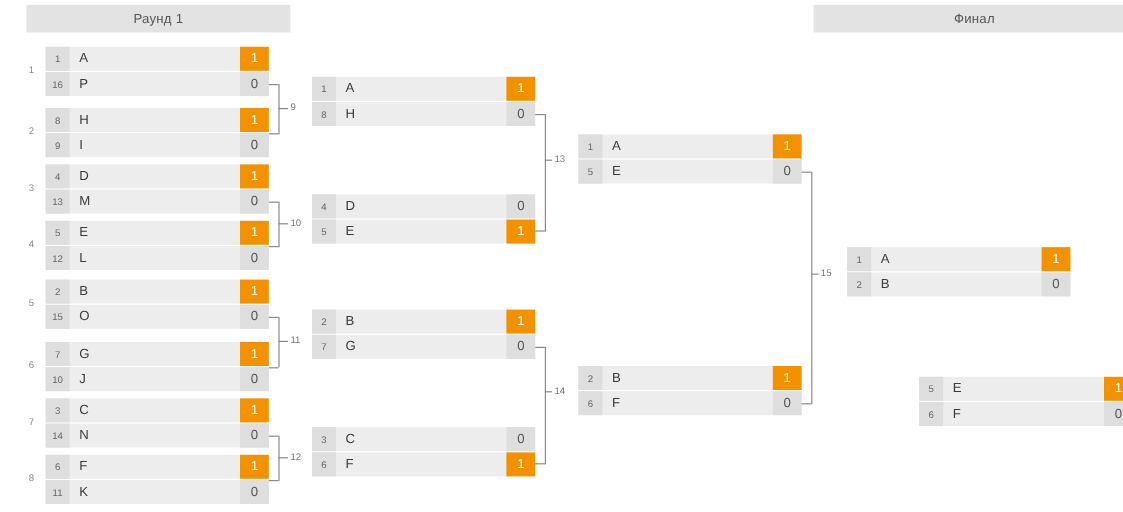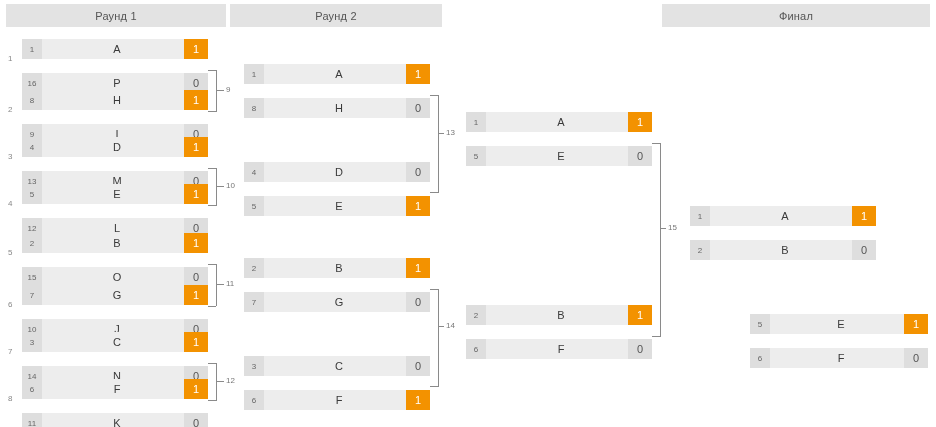--- a/index.html
+++ b/index.html
@@ -1,21 +1,21 @@
 <!DOCTYPE html>
 <html><head>
 <meta charset="utf-8">
 <style>
   html,body{margin:0;padding:0;background:#ffffff;}
   body{
     width:936px;height:427px;position:relative;overflow:hidden;
     font-family:"Liberation Sans","DejaVu Sans",sans-serif;
     color:#444;
   }
-  .bracket{position:absolute;left:0;top:0;width:832px;height:427px;text-align:center;}
+  .bracket{position:absolute;left:16px;top:0;width:832px;height:427px;}
 
   
   .hdr-row{position:absolute;left:0;top:4px;width:936px;height:23px;}
   .hdr{
     position:absolute;top:0;height:23px;
     background:#e3e3e3;
     border-right:2px solid #ffffff;
     box-sizing:border-box;
     display:flex;align-items:center;justify-content:center;
     font-size:11px;color:#555;letter-spacing:.2px;
@@ -23,21 +23,21 @@
   }
 
   
   .match{position:absolute;}
   .team{
     position:relative;height:20px;width:100%;
     background:#ededed;
     display:flex;align-items:center;
     box-sizing:border-box;
   }
-  .team + .team{margin-top:14px;gap:29px;}
+  .team + .team{margin-top:1px;}
   .seed{
     width:20px;height:20px;flex:0 0 20px;
     background:#dedede;
     display:flex;align-items:center;justify-content:center;
     font-size:8px;color:#666;
     box-sizing:border-box;
   }
   .name{
     flex:1 1 auto;padding-left:8px;
     font-size:11px;color:#3a3a3a;
@@ -65,23 +65,20 @@
   }
 </style>
 </head>
 <body>
 
 <div class="bracket">
 
   <div class="hdr-row">
     <div class="hdr" style="left:6px;width:222px;">
       <span>Раунд 1</span>
-    </div>
-    <div class="hdr" style="left:230px;width:214px;">
-      <span>Раунд 2</span>
     </div>
     <div class="hdr" style="left:662px;width:268px;border-right:0;">
       <span>Финал</span>
     </div>
   </div>
 
   <div class="rownum" style="left:8px;top:54px;">1</div>
   <div class="rownum" style="left:8px;top:105px;">2</div>
   <div class="rownum" style="left:8px;top:152px;">3</div>
   <div class="rownum" style="left:8px;top:199px;">4</div>

